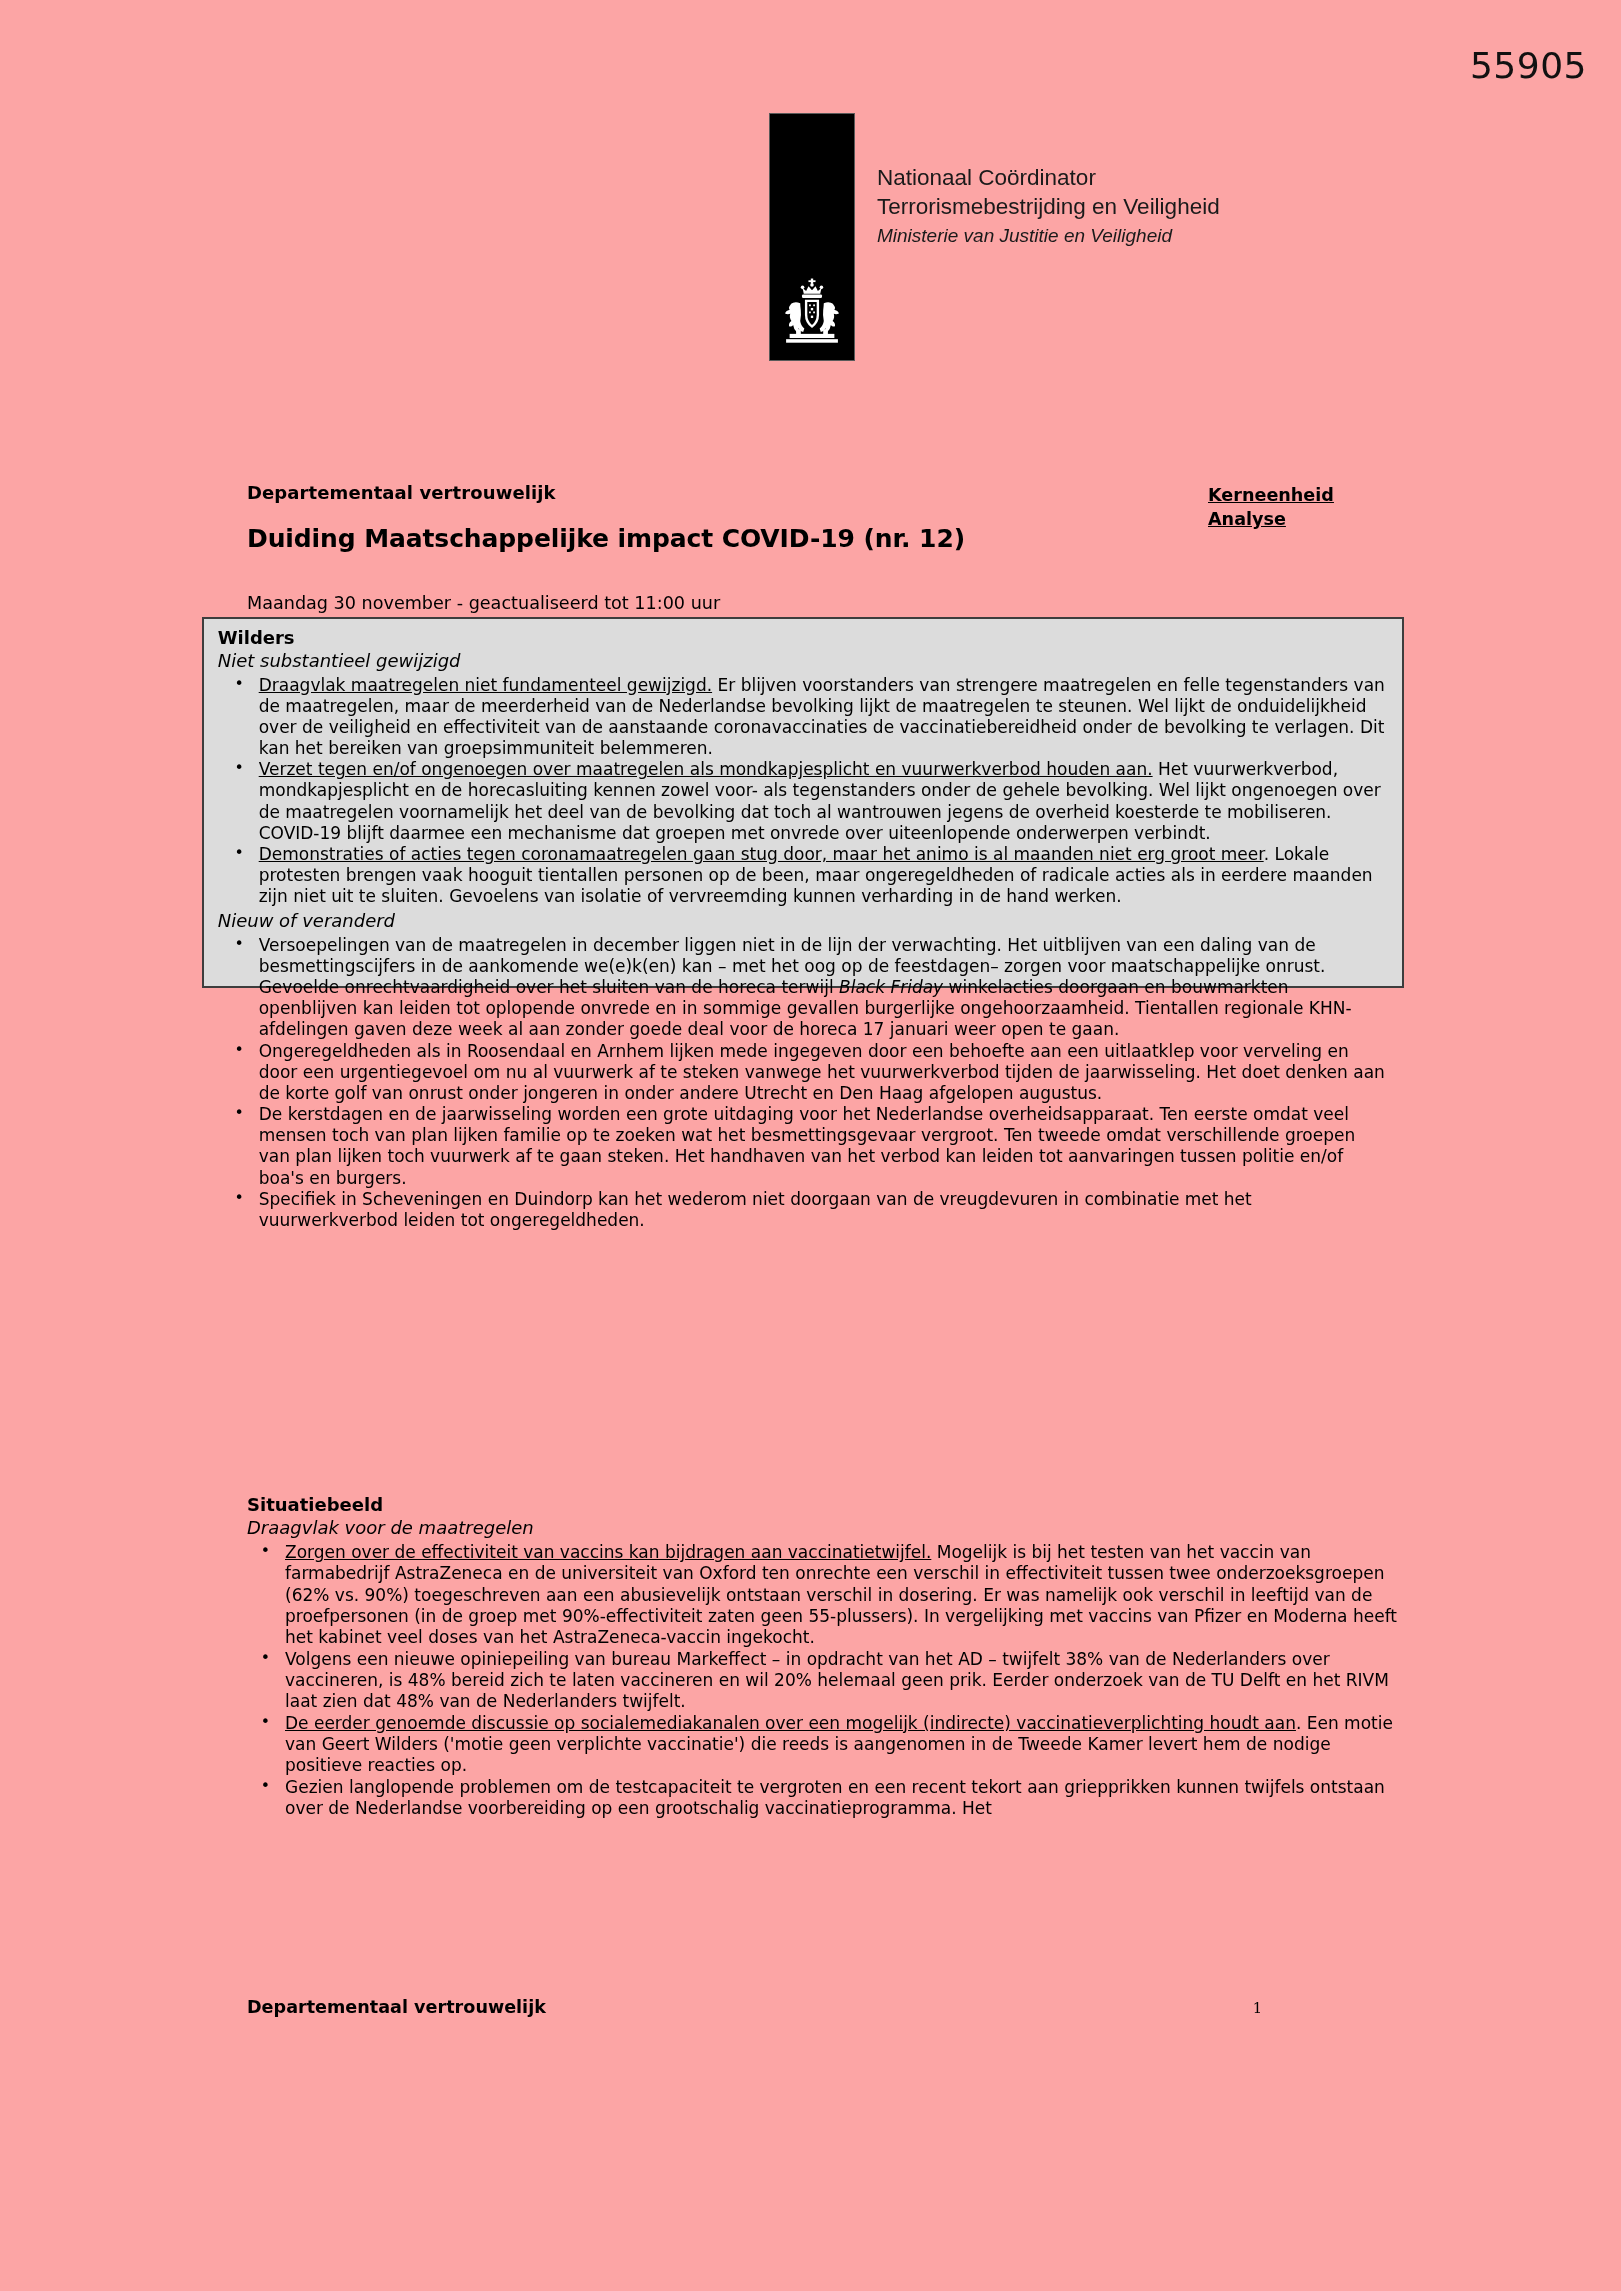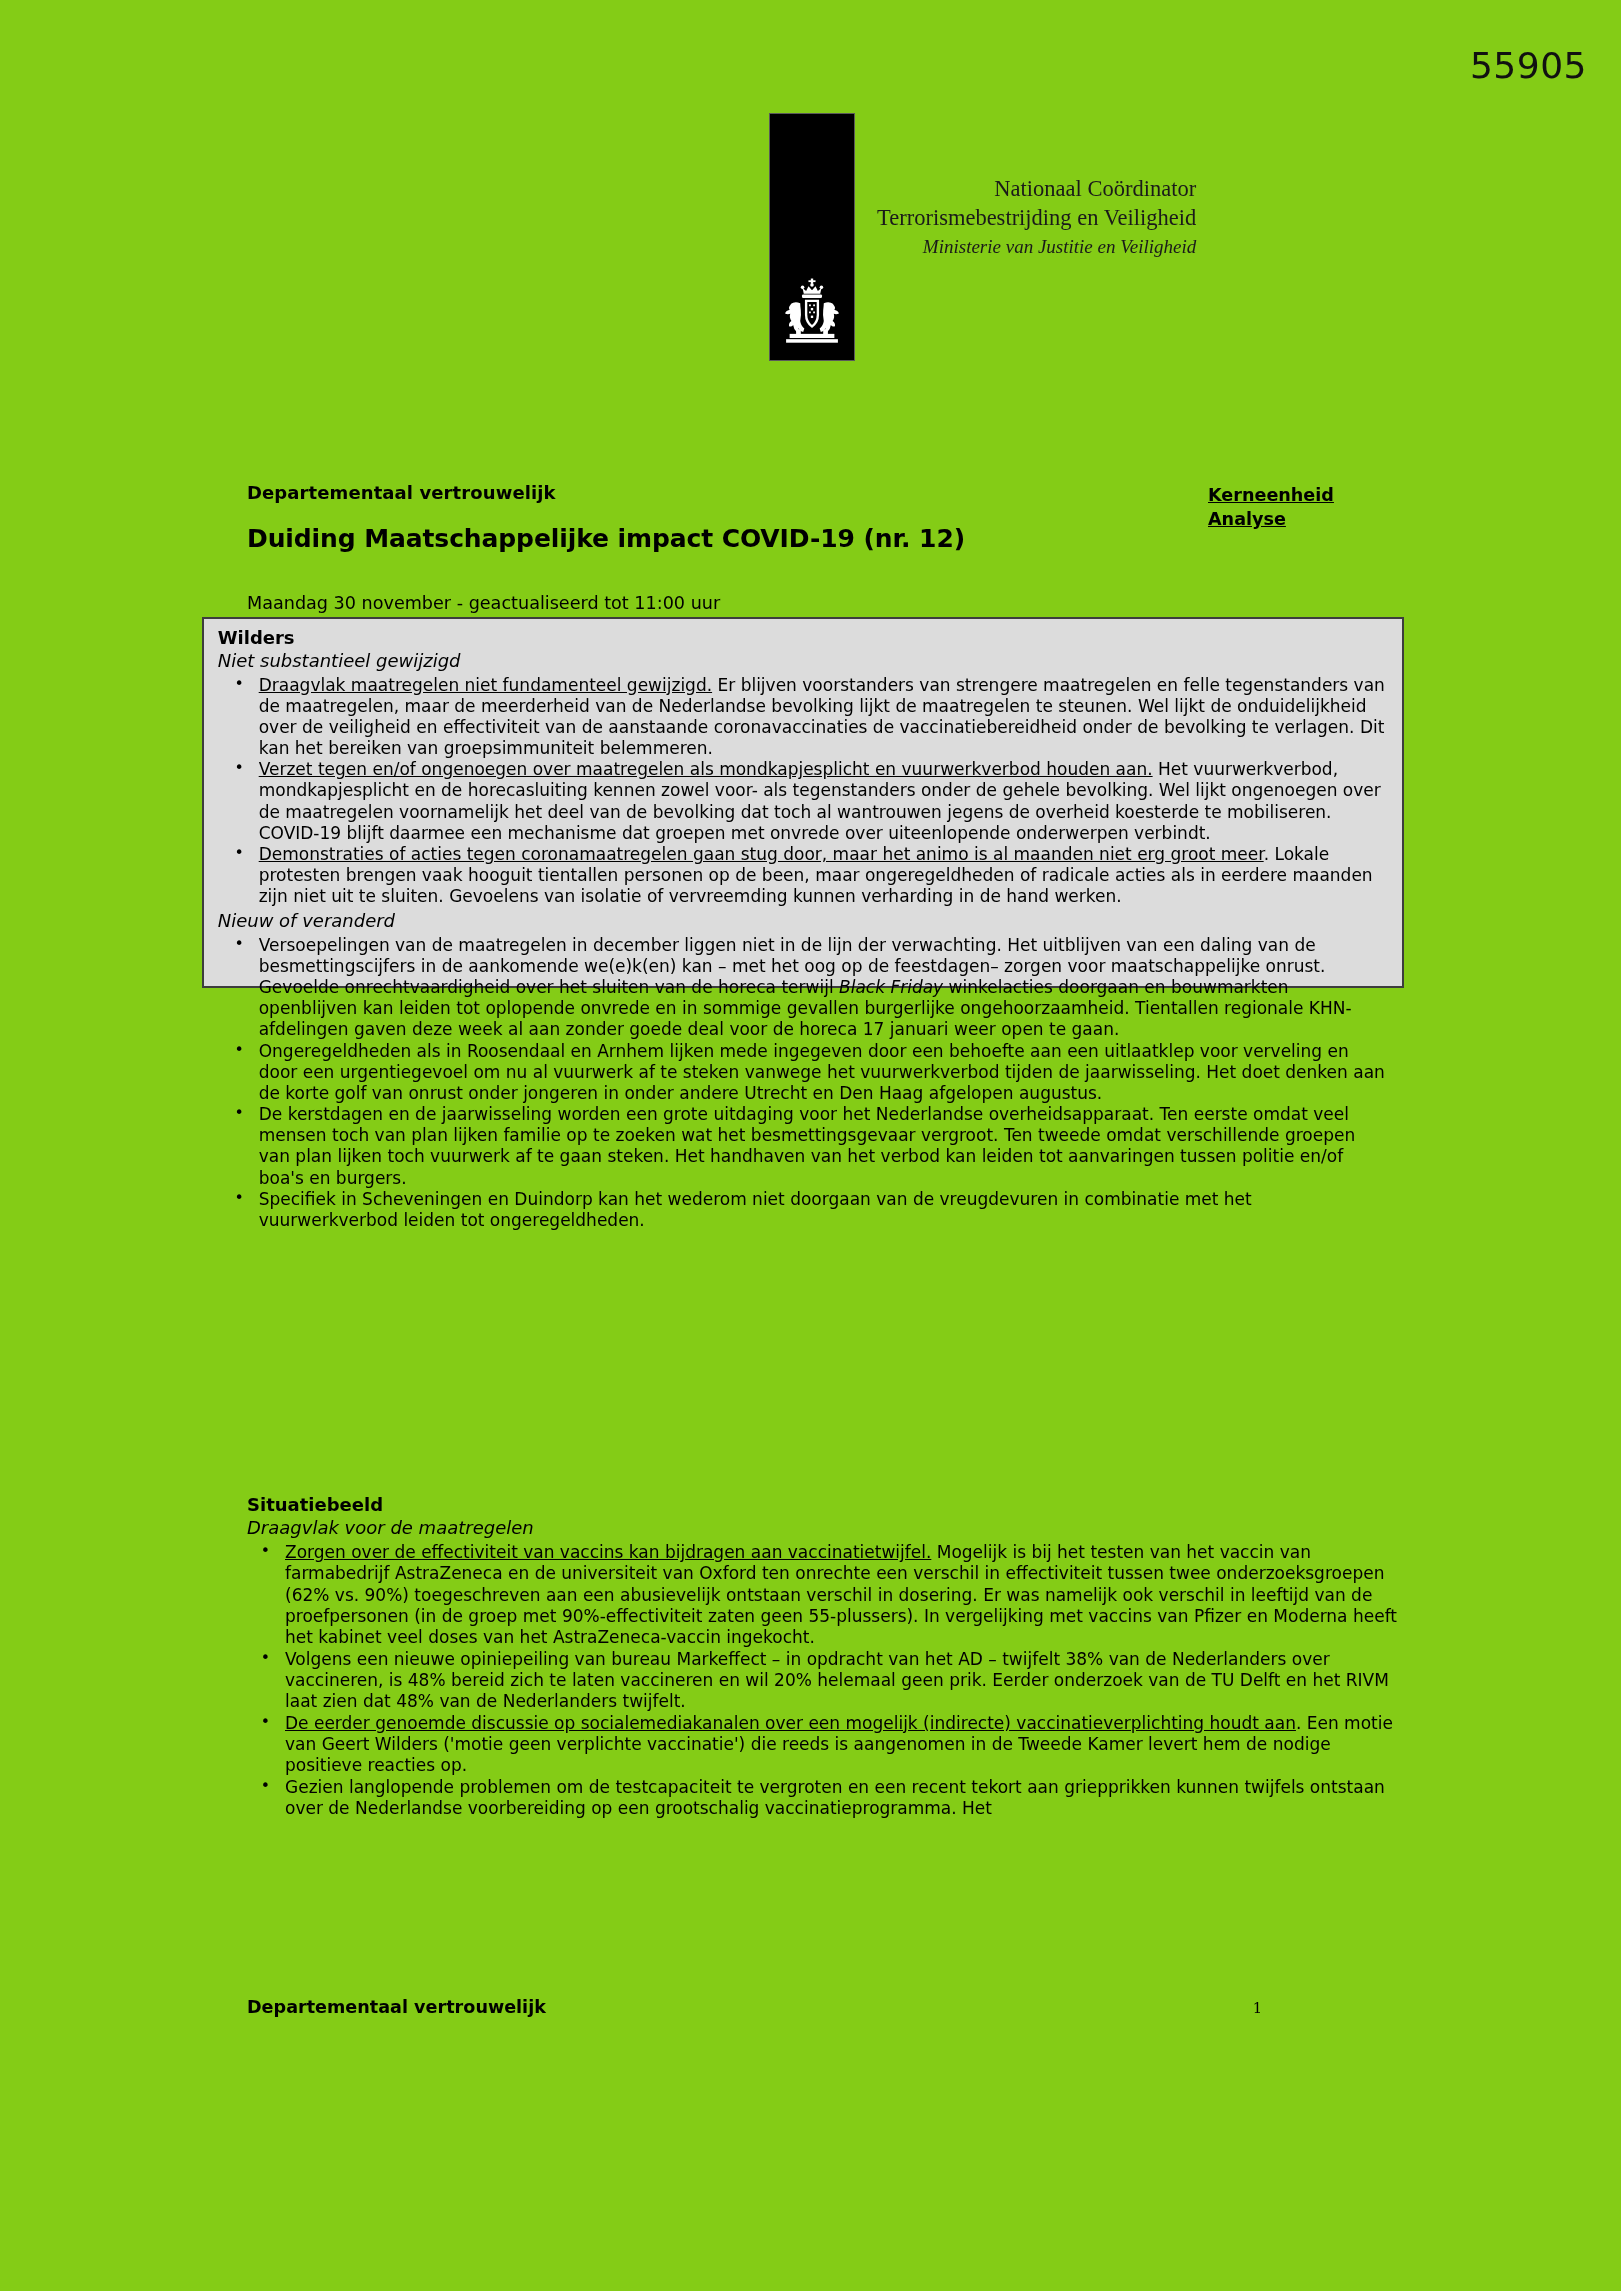--- a/index.html
+++ b/index.html
@@ -10,21 +10,21 @@
     background: #ffffff;
     font-family: "DejaVu Sans", sans-serif;
     color: #000000;
     position: relative;
     overflow: hidden;
   }
 
   .page {
     position: absolute;
     inset: 0;
-    background: #84cc16;
+    background: #fca5a5;
   }
 
   
   .doc-number {
     position: absolute;
     top: 45px;
     right: 34px;
     font-size: 36px;
     letter-spacing: 0.5px;
     font-family: "DejaVu Sans", sans-serif;
@@ -52,24 +52,23 @@
     position: absolute;
     left: 50%;
     bottom: 11.8px;
     transform: translateX(-50%);
     width: 71px;
     height: 73px;
   }
   .logo-text {
     position: absolute;
     left: 108px;
-    top: 61px;
-    font-family: Liberation Serif, serif;
+    top: 50px;
+    font-family: Liberation Sans, sans-serif;
     line-height: 1.30;
-    text-align: right;
   }
   .logo-line1, .logo-line2 {
     font-size: 22.5px;
     color: #1a1a1a;
     white-space: nowrap;
   }
   .logo-line3 {
     font-size: 19px;
     font-style: italic;
     color: #1a1a1a;

